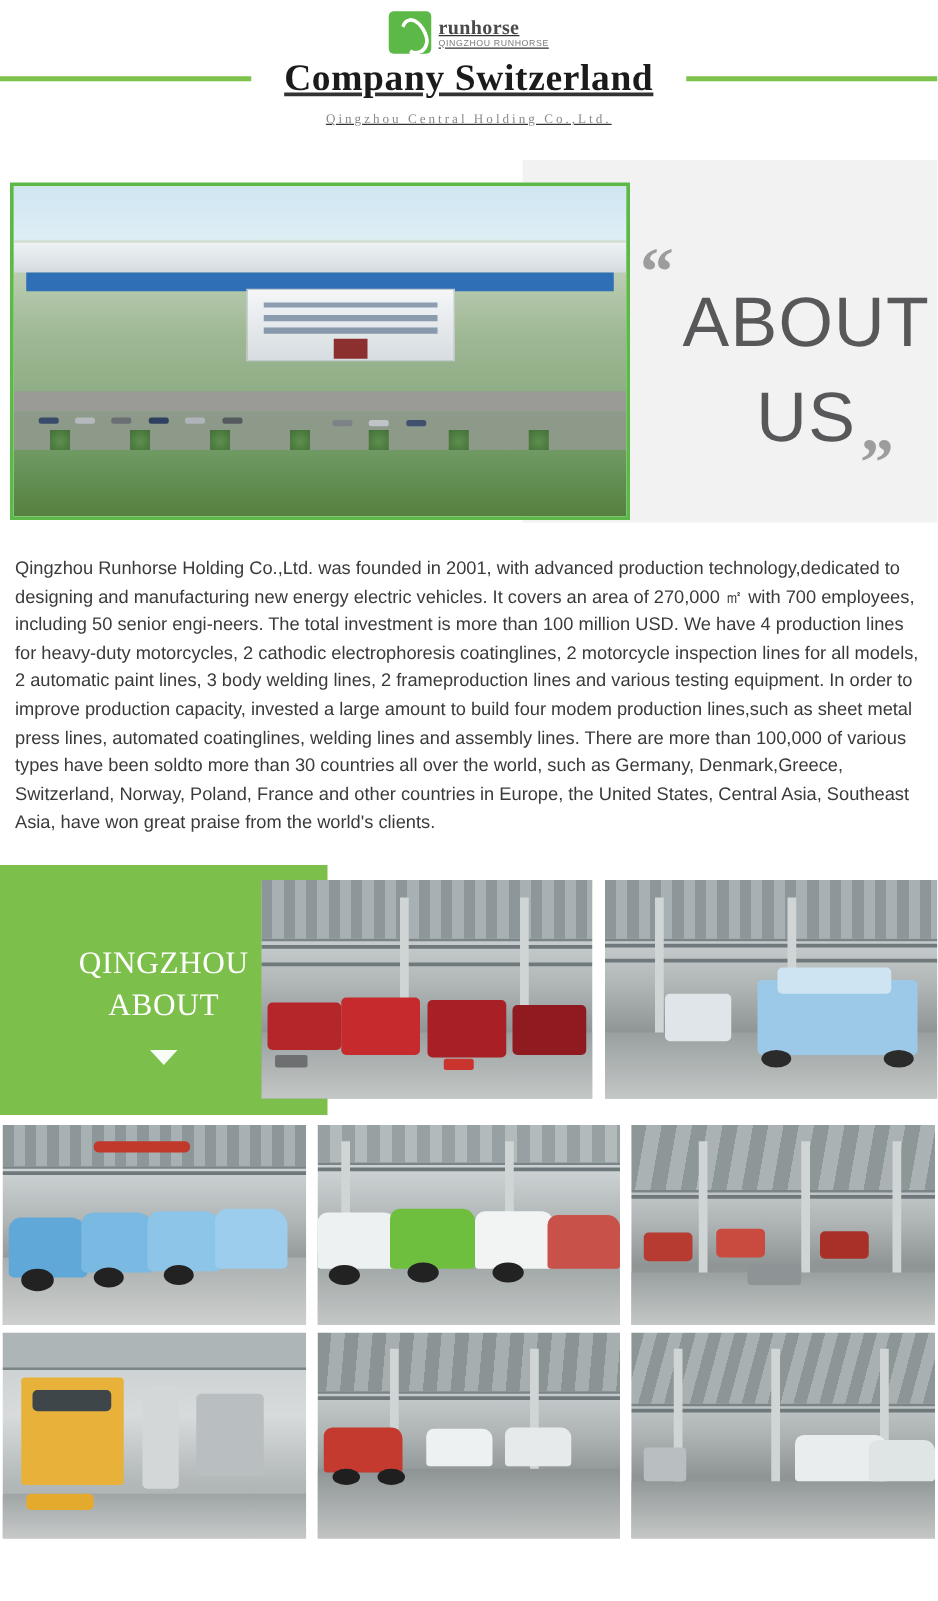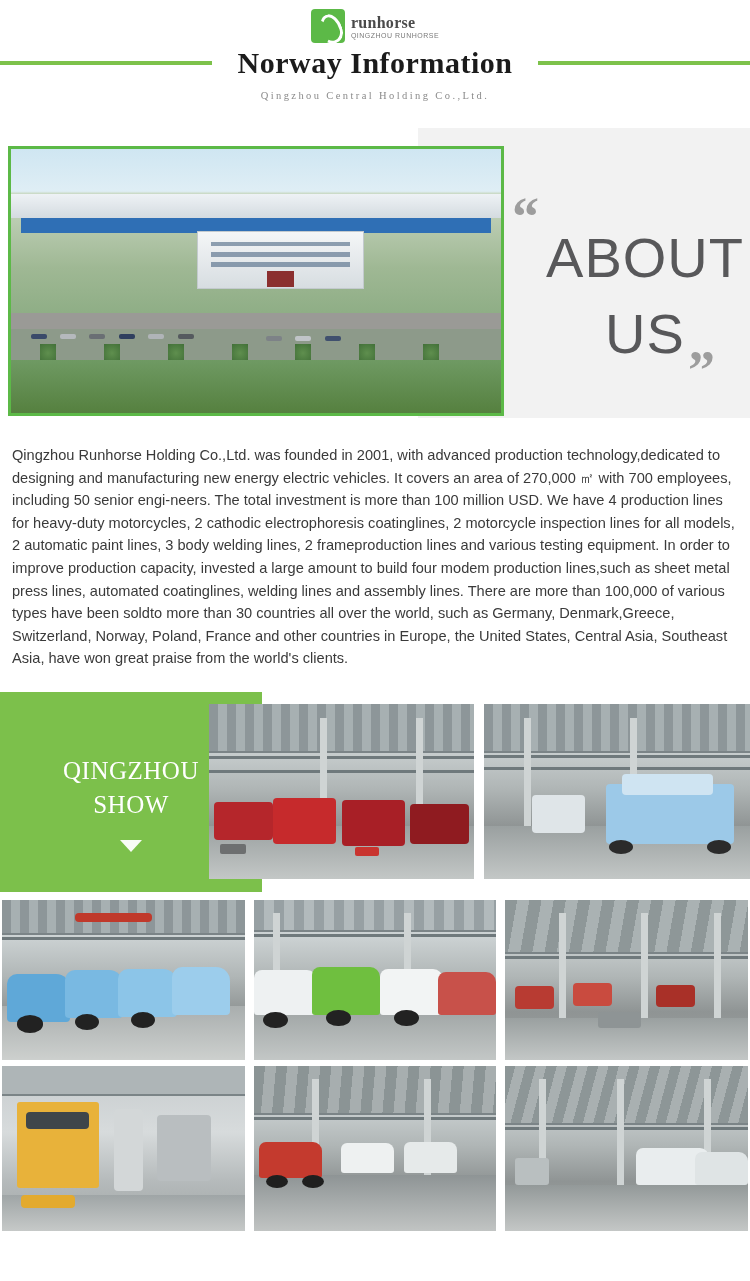--- a/index.html
+++ b/index.html
@@ -9,20 +9,21 @@
     font-family: "Liberation Sans", sans-serif;
     color: #333;
   }
   .page { width: 750px; position: relative; }
 
   
   .header {
     position: relative;
     height: 118px;
     padding-top: 8px;
+    text-decoration: underline;
   }
   .logo-wrap {
     display: flex;
     justify-content: center;
     align-items: center;
     gap: 6px;
     height: 36px;
   }
   .logo-mark {
     width: 34px; height: 34px;
@@ -233,21 +234,21 @@
   <div class="header">
     <div class="logo-wrap">
       <div class="logo-mark"></div>
       <div class="logo-text">
         <span>runhorse</span>
         <span class="sub">QINGZHOU RUNHORSE</span>
       </div>
     </div>
     <div class="title-row">
       <div class="rule left"></div>
-      <div class="doc-title">Norway Information</div>
+      <div class="doc-title">Company Switzerland</div>
       <div class="rule right"></div>
     </div>
     <div class="company-sub">Qingzhou Central Holding Co.,Ltd.</div>
   </div>
 
   <div class="about-block">
     <div class="about-panel"></div>
 
     <div class="photo-frame">
       <div class="factory-photo">
@@ -285,21 +286,21 @@
     <div class="about-title">ABOUT US</div>
     <div class="quote-mark quote-close">”</div>
   </div>
 
   <div class="about-text">Qingzhou Runhorse Holding Co.,Ltd. was founded in 2001, with advanced production technology,dedicated to designing and manufacturing  new energy electric vehicles. It covers an area of 270,000 ㎡ with 700 employees, including 50 senior engi-neers. The total investment is more than 100 million USD. We have 4 production lines for heavy-duty motorcycles, 2 cathodic electrophoresis coatinglines, 2 motorcycle inspection lines for all models, 2 automatic paint lines, 3 body welding lines, 2 frameproduction lines and various testing equipment. In order to improve production capacity, invested a large amount to build four modem production lines,such as sheet metal press lines, automated coatinglines, welding lines and assembly lines. There are more than 100,000 of various types have been soldto more than 30 countries all over the world, such as Germany, Denmark,Greece, Switzerland, Norway, Poland, France and other countries in Europe, the United States, Central Asia, Southeast Asia, have won great praise from the world's clients.</div>
 
   <div class="workshop-band">
     <div class="ws-green">
       <div class="ws-label">
         <span>QINGZHOU</span><br>
-        <span>SHOW</span>
+        <span>ABOUT</span>
       </div>
       <div class="ws-arrow"></div>
     </div>
 
     <div class="ws-photo one">
       <div class="shop">
         <div class="roof"></div>
         <div class="beam" style="top:30%"></div>
         <div class="beam" style="top:38%"></div>
         <div class="col" style="left:42%"></div>

